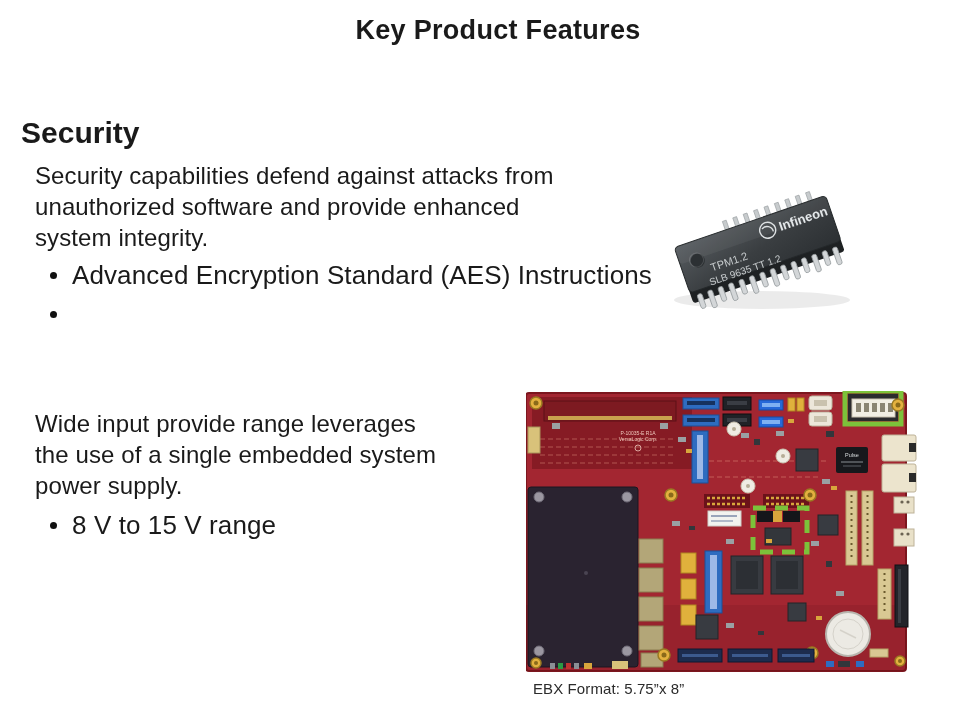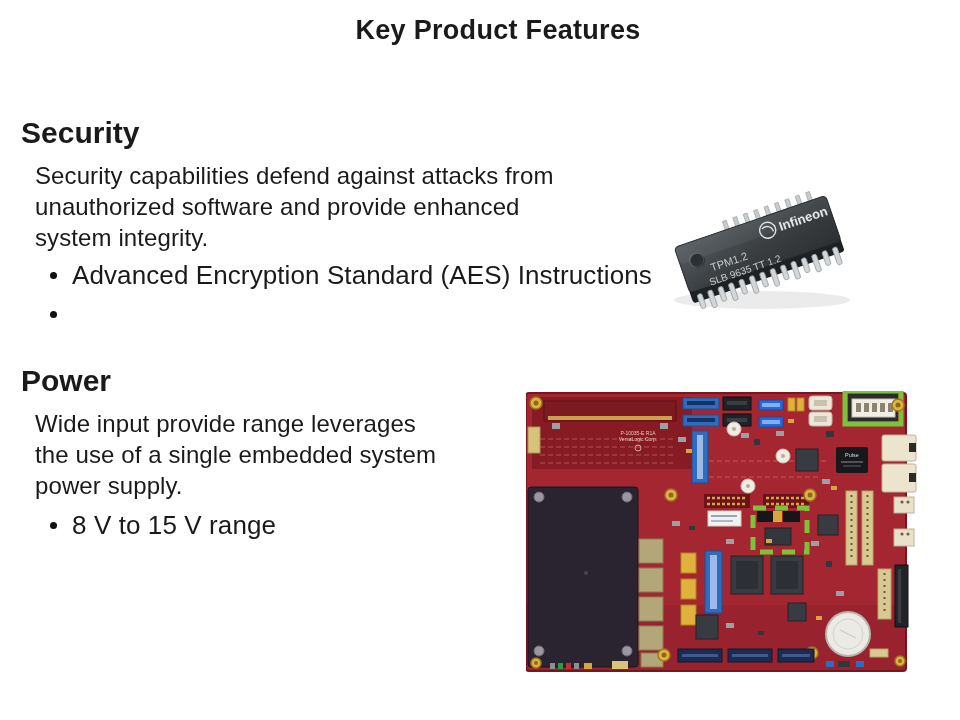--- a/index.html
+++ b/index.html
@@ -57,21 +57,20 @@
   <ul class="bullets security">
     <li>
       <span class="dot"></span>
       <span>Advanced Encryption Standard (AES) Instructions</span>
     </li>
     <li>
       <span class="dot"></span>
     </li>
   </ul>
 
-  <h2 class="sec-heading power">Power</h2>
   <p class="sec-body power">Wide input provide range leverages
 the use of a single embedded system
 power supply.</p>
   <ul class="bullets power">
     <li>
       <span class="dot"></span>
       <span>8 V to 15 V range</span>
     </li>
   </ul>
 
@@ -364,15 +363,16 @@
           <rect x="32" y="272" width="5" height="6" fill="#2c9a44"></rect>
         <rect x="40" y="272" width="5" height="6" fill="#c03030"></rect>
           <rect x="48" y="272" width="5" height="6" fill="#8a8f94"></rect>
         <rect x="58" y="272" width="8" height="6" fill="#d8a63c"></rect>
           <rect x="86" y="270" width="16" height="8" fill="#d9c27a"></rect>
         <rect x="300" y="270" width="8" height="6" fill="#2e6cc0"></rect>
           <rect x="330" y="270" width="8" height="6" fill="#2e6cc0"></rect>
         <rect x="312" y="270" width="12" height="6" fill="#33363b"></rect>
       </g>
     </svg>
+    <div class="board-caption">EBX Format: 5.75”x 8”</div>
   </div>
 
 </div>
 
 </body></html>

